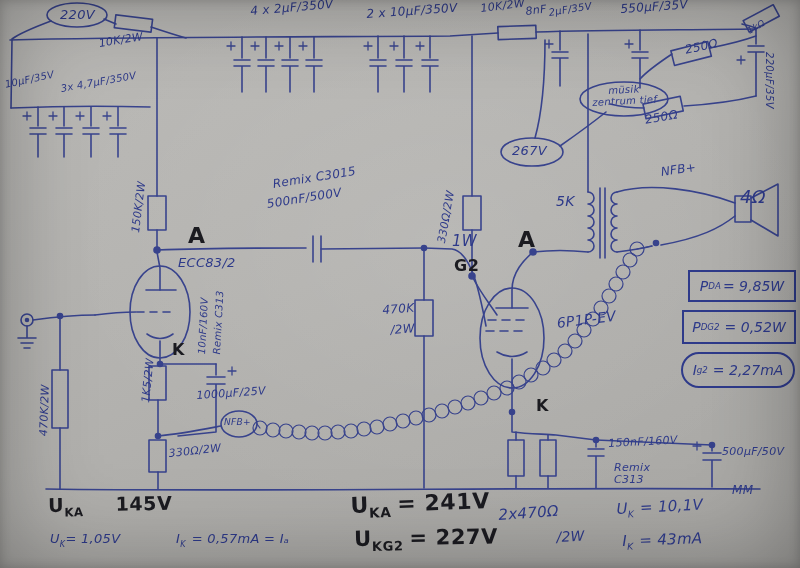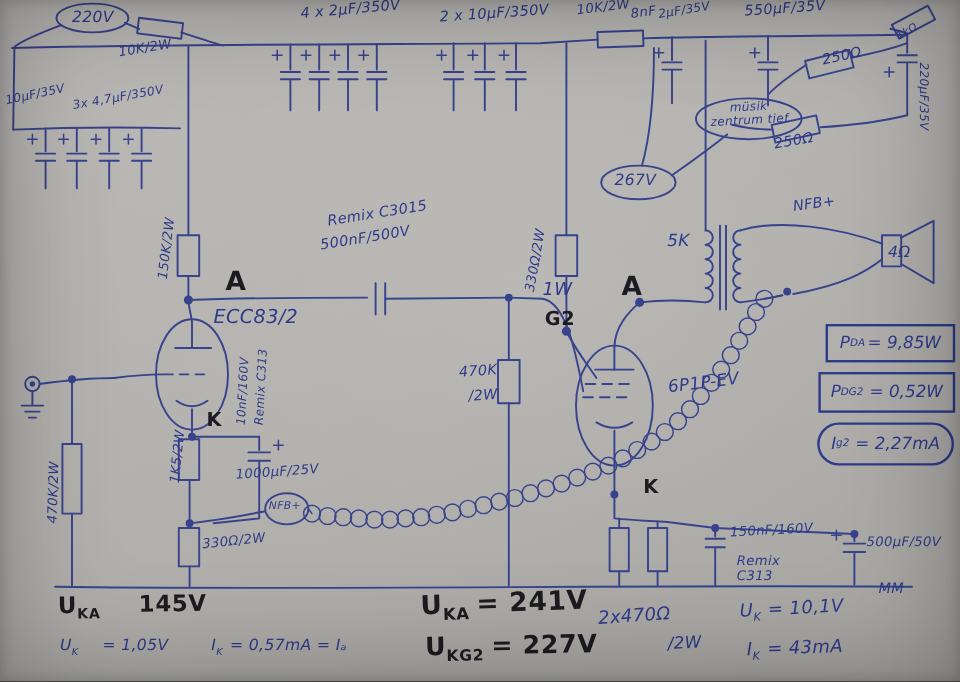--- a/index.html
+++ b/index.html
@@ -235,28 +235,28 @@
   <span class="lbl" style="left:774px;top:52px;font-size:10px;transform:rotate(90deg)">220µF/35V</span>
   <span class="lbl" style="left:684px;top:44px;font-size:12px;transform:rotate(-12deg)">250Ω</span>
   <span class="lbl" style="left:644px;top:114px;font-size:12px;transform:rotate(-10deg)">250Ω</span>
   <span class="lbl" style="left:608px;top:86px;font-size:10px;transform:rotate(-3deg)">müsik</span>
   <span class="lbl" style="left:592px;top:98px;font-size:10px;transform:rotate(-3deg)">zentrum tief</span>
   <span class="lbl" style="left:512px;top:144px;font-size:13px">267V</span>
   <span class="lbl" style="left:4px;top:80px;font-size:10px;transform:rotate(-12deg)">10µF/35V</span>
   <span class="lbl" style="left:60px;top:84px;font-size:10px;transform:rotate(-10deg)">3x 4,7µF/350V</span>
   <span class="lbl" style="left:130px;top:232px;font-size:11px;transform:rotate(-83deg)">150K/2W</span>
   <span class="lbl mk" style="left:188px;top:224px;font-size:22px">A</span>
-  <span class="lbl" style="left:178px;top:256px;font-size:16px">ECC83/2</span>
+  <span class="lbl" style="left:178px;top:256px;font-size:13px">ECC83/2</span>
   <span class="lbl" style="left:272px;top:178px;font-size:12px;transform:rotate(-9deg)">Remix C3015</span>
   <span class="lbl" style="left:266px;top:198px;font-size:12px;transform:rotate(-9deg)">500nF/500V</span>
   <span class="lbl" style="left:436px;top:242px;font-size:11px;transform:rotate(-80deg)">330Ω/2W</span>
   <span class="lbl" style="left:452px;top:234px;font-size:15px">1W</span>
   <span class="lbl" style="left:556px;top:194px;font-size:14px">5K</span>
   <span class="lbl" style="left:660px;top:166px;font-size:12px;transform:rotate(-8deg)">NFB+</span>
-  <span class="lbl" style="left:740px;top:204px;font-size:13px">4Ω</span>
+  <span class="lbl" style="left:740px;top:188px;font-size:18px">4Ω</span>
   <span class="lbl mk" style="left:454px;top:258px;font-size:16px">G2</span>
   <span class="lbl mk" style="left:518px;top:228px;font-size:22px">A</span>
   <span class="lbl" style="left:382px;top:304px;font-size:12px;transform:rotate(-4deg)">470K</span>
   <span class="lbl" style="left:390px;top:324px;font-size:12px;transform:rotate(-4deg)">/2W</span>
   <span class="lbl" style="left:556px;top:316px;font-size:14px;transform:rotate(-7deg)">6P1P-EV</span>
   <span class="lbl" style="left:197px;top:354px;font-size:10px;transform:rotate(-87deg)">10nF/160V</span>
   <span class="lbl" style="left:212px;top:354px;font-size:10px;transform:rotate(-87deg)">Remix C313</span>
   <span class="lbl mk" style="left:172px;top:342px;font-size:16px">K</span>
   <span class="lbl" style="left:140px;top:402px;font-size:11px;transform:rotate(-84deg)">1K5/2W</span>
   <span class="lbl" style="left:196px;top:390px;font-size:11px;transform:rotate(-4deg)">1000µF/25V</span>
@@ -268,21 +268,21 @@
   <span class="lbl wrap" style="left:614px;top:462px;font-size:11px;width:52px">Remix C313</span>
   <span class="lbl wrap" style="left:722px;top:446px;font-size:11px;width:58px">500µF/50V</span>
   <span class="lbl" style="left:732px;top:484px;font-size:12px">MM</span>
   <span class="lbl" style="left:498px;top:508px;font-size:15px;transform:rotate(-4deg)">2x470Ω</span>
   <span class="lbl" style="left:556px;top:530px;font-size:14px;transform:rotate(-3deg)">/2W</span>
 
   <div class="lbl mk" style="left:48px;top:496px;font-size:19px;transform:rotate(-1deg)">
     <span>U</span><sub>KA</sub><span style="margin-left:32px">145V</span>
   </div>
   <div class="lbl" style="left:50px;top:532px;font-size:13px">
-    <span>U</span><sub>K</sub><span style="margin-left:20px">= 1,05V</span>
+    <span>U</span><sub>K</sub><span style="margin-left:0">= 1,05V</span>
   </div>
   <div class="lbl" style="left:176px;top:532px;font-size:13px">
     <span>I</span><sub>K</sub><span style="margin-left:6px">= 0,57mA = Iₐ</span>
   </div>
   <div class="lbl mk" style="left:350px;top:494px;font-size:22px;transform:rotate(-2deg)">
     <span>U</span><sub>KA</sub><span style="margin-left:6px">= 241V</span>
   </div>
   <div class="lbl mk" style="left:354px;top:528px;font-size:21px;transform:rotate(-1deg)">
     <span>U</span><sub>KG2</sub><span style="margin-left:6px">= 227V</span>
   </div>

